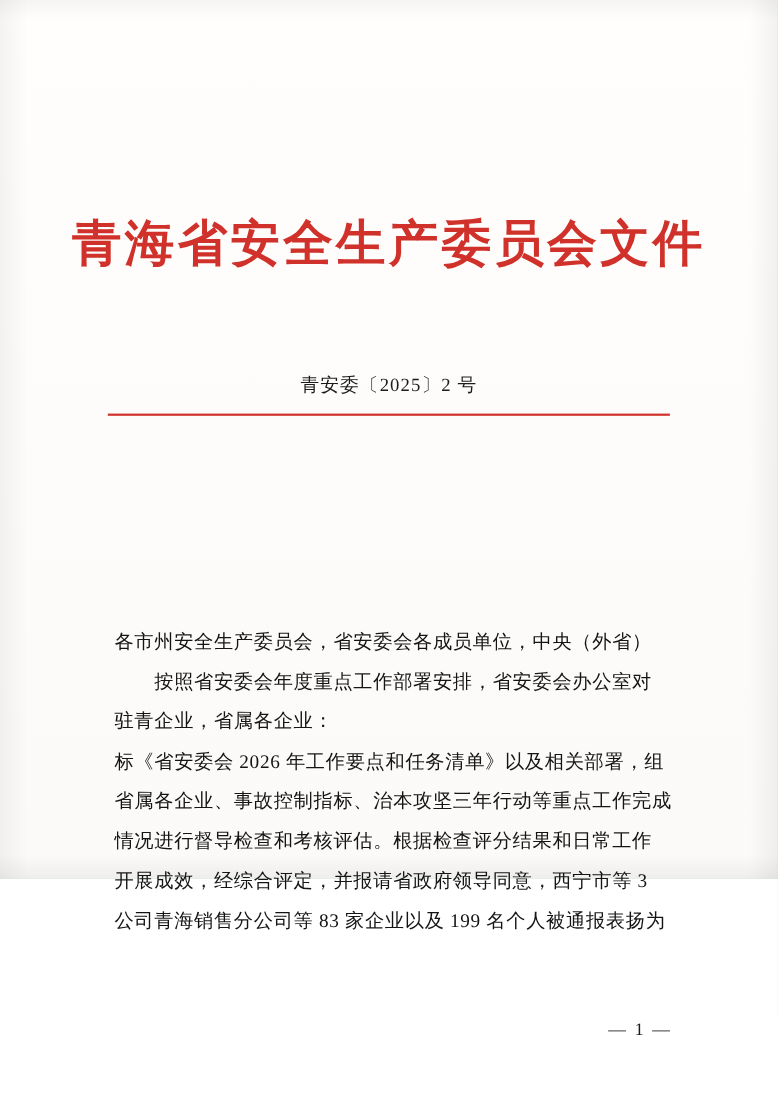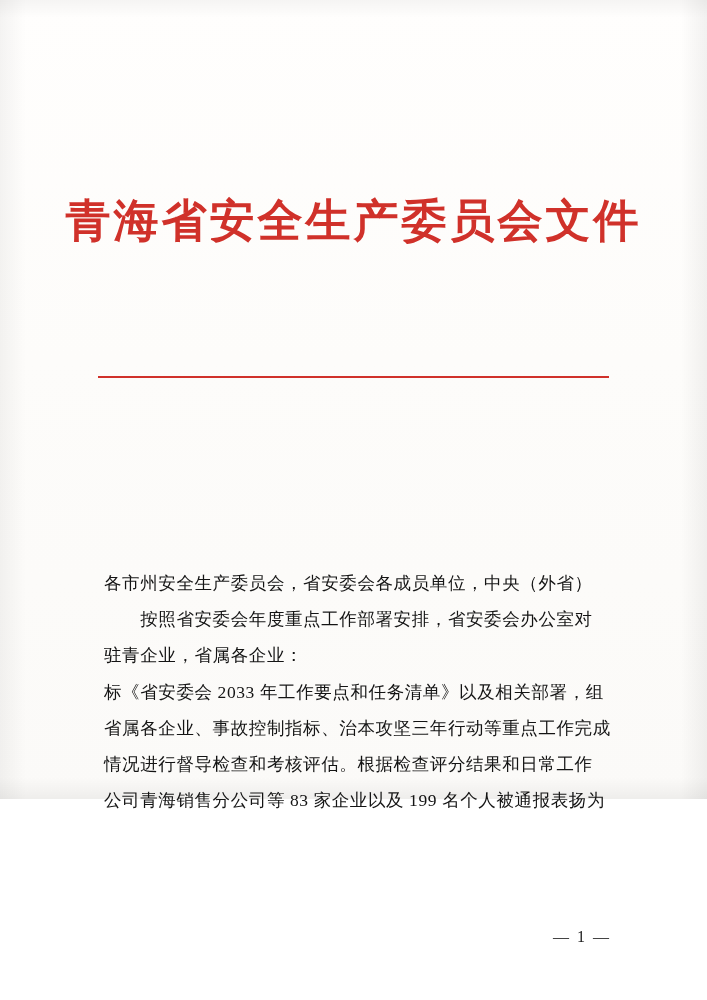--- a/index.html
+++ b/index.html
@@ -131,31 +131,33 @@
 </head>
 <body>
 
 <div class="page">
   <div class="paper-inner"></div>
 
   <div class="masthead">
     <div class="masthead-title">青海省安全生产委员会文件</div>
   </div>
 
+  <div class="doc-number">青安委〔2025〕2 号</div>
 
   <div class="red-rule"></div>
 
 
   <div class="body-block">
     <div class="body-line">各市州安全生产委员会，省安委会各成员单位，中央（外省）</div>
     <div class="body-line indent">　　按照省安委会年度重点工作部署安排，省安委会办公室对</div>
     <div class="body-line">驻青企业，省属各企业：</div>
-    <div class="body-line">标《省安委会 2033 年工作要点和任务清单》以及相关部署，组</div>
+    <div class="body-line">标《省安委会 2026 年工作要点和任务清单》以及相关部署，组</div>
     <div class="body-line">省属各企业、事故控制指标、治本攻坚三年行动等重点工作完成</div>
     <div class="body-line">情况进行督导检查和考核评估。根据检查评分结果和日常工作</div>
+    <div class="body-line">开展成效，经综合评定，并报请省政府领导同意，西宁市等 3</div>
     <div class="body-line">公司青海销售分公司等 83 家企业以及 199 名个人被通报表扬为</div>
   </div>
 
   <div class="page-number">— 1 —</div>
 
   <div class="edge-shade-left"></div>
   <div class="edge-shade-right"></div>
   <div class="edge-shade-top"></div>
   <div class="edge-shade-bottom"></div>
 </div>

